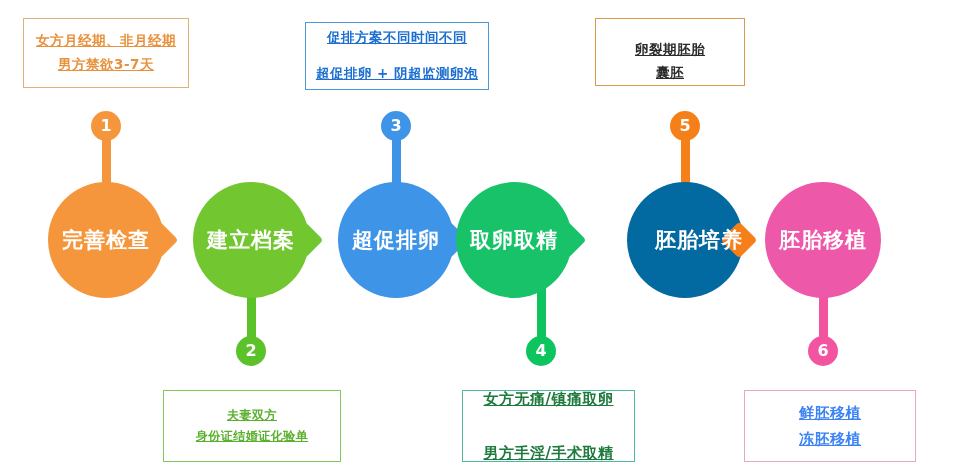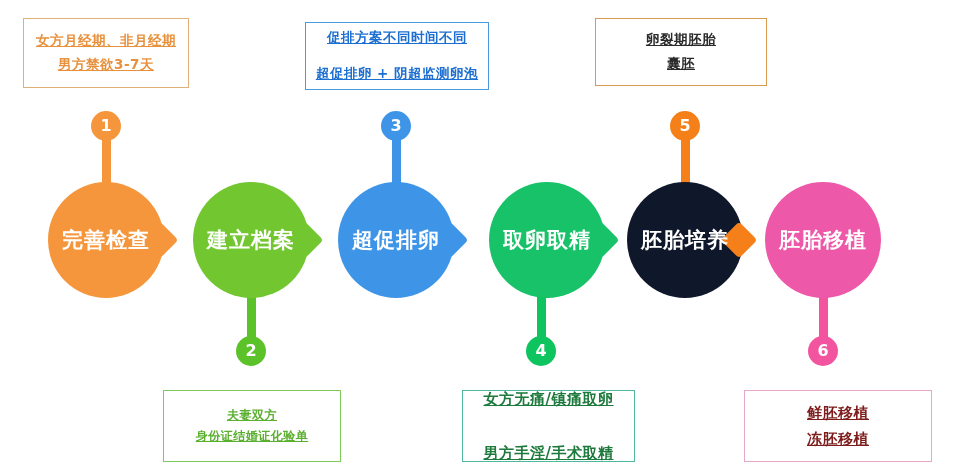--- a/index.html
+++ b/index.html
@@ -117,51 +117,51 @@
   </div>
   <div class="stem" style="left:392px;top:118px;height:110px;background:#3e95e8;"></div>
   <div class="badge" style="left:381px;top:111px;background:#3e95e8;">
     <span>3</span>
   </div>
   <div class="step" style="left:338px;top:182px;background:#3e95e8;">
     <span class="nub" style="background:#3e95e8;"></span>
     <span class="label">超促排卵</span>
   </div>
 
-  <div class="step" style="left:489px;top:182px;background:#18c268;font-family:Liberation Mono, monospace;">
+  <div class="step" style="left:456px;top:182px;background:#18c268;font-family:Liberation Mono, monospace;">
     <span class="nub" style="background:#18c268;"></span>
     <span class="label">取卵取精</span>
   </div>
   <div class="stem" style="left:537px;top:250px;height:105px;background:#0ec45f;"></div>
   <div class="badge" style="left:526px;top:336px;background:#0ec45f;">
     <span>4</span>
   </div>
   <div class="info-box" style="left: 462px; top: 390px; width: 173px; height: 72px; font-size: 15px; border-color: rgb(79, 185, 160); color: rgb(29, 122, 60); gap: 27px;">
     <span class="ln">女方无痛/镇痛取卵</span>
     <span class="ln">男方手淫/手术取精</span>
   </div>
 
-  <div class="info-box" style="left: 595px; top: 18px; width: 172px; height: 68px; font-size: 13.5px; border-color: rgb(216, 154, 78); color: rgb(43, 43, 43);">
+  <div class="info-box" style="left: 595px; top: 18px; width: 150px; height: 68px; font-size: 13.5px; border-color: rgb(216, 154, 78); color: rgb(43, 43, 43); justify-content: flex-end;">
     <span class="ln">卵裂期胚胎</span>
     <span class="ln">囊胚</span>
   </div>
   <div class="stem" style="left:681px;top:118px;height:110px;background:#f5801a;"></div>
   <div class="badge" style="left:670px;top:111px;background:#f5801a;">
     <span>5</span>
   </div>
-  <div class="step" style="left:627px;top:182px;background:#0f172a;">
+  <div class="step" style="left:627px;top:182px;background:#0369a1;justify-content:flex-end;">
     <span class="nub" style="background:#f5801a;"></span>
     <span class="label">胚胎培养</span>
   </div>
 
   <div class="step" style="left:765px;top:182px;background:#ee58a9;">
     <span class="label">胚胎移植</span>
   </div>
   <div class="stem" style="left:819px;top:250px;height:105px;background:#f2549f;"></div>
   <div class="badge" style="left:808px;top:336px;background:#f2549f;">
     <span>6</span>
   </div>
-  <div class="info-box" style="left: 744px; top: 390px; width: 188px; height: 72px; font-size: 15px; border-color: rgb(231, 168, 200); color: #7f1d1d;">
+  <div class="info-box" style="left: 744px; top: 390px; width: 172px; height: 72px; font-size: 15px; border-color: rgb(231, 168, 200); color: #3b82f6;">
     <span class="ln">鲜胚移植</span>
     <span class="ln">冻胚移植</span>
   </div>
 
 </div>
 
 </body></html>

